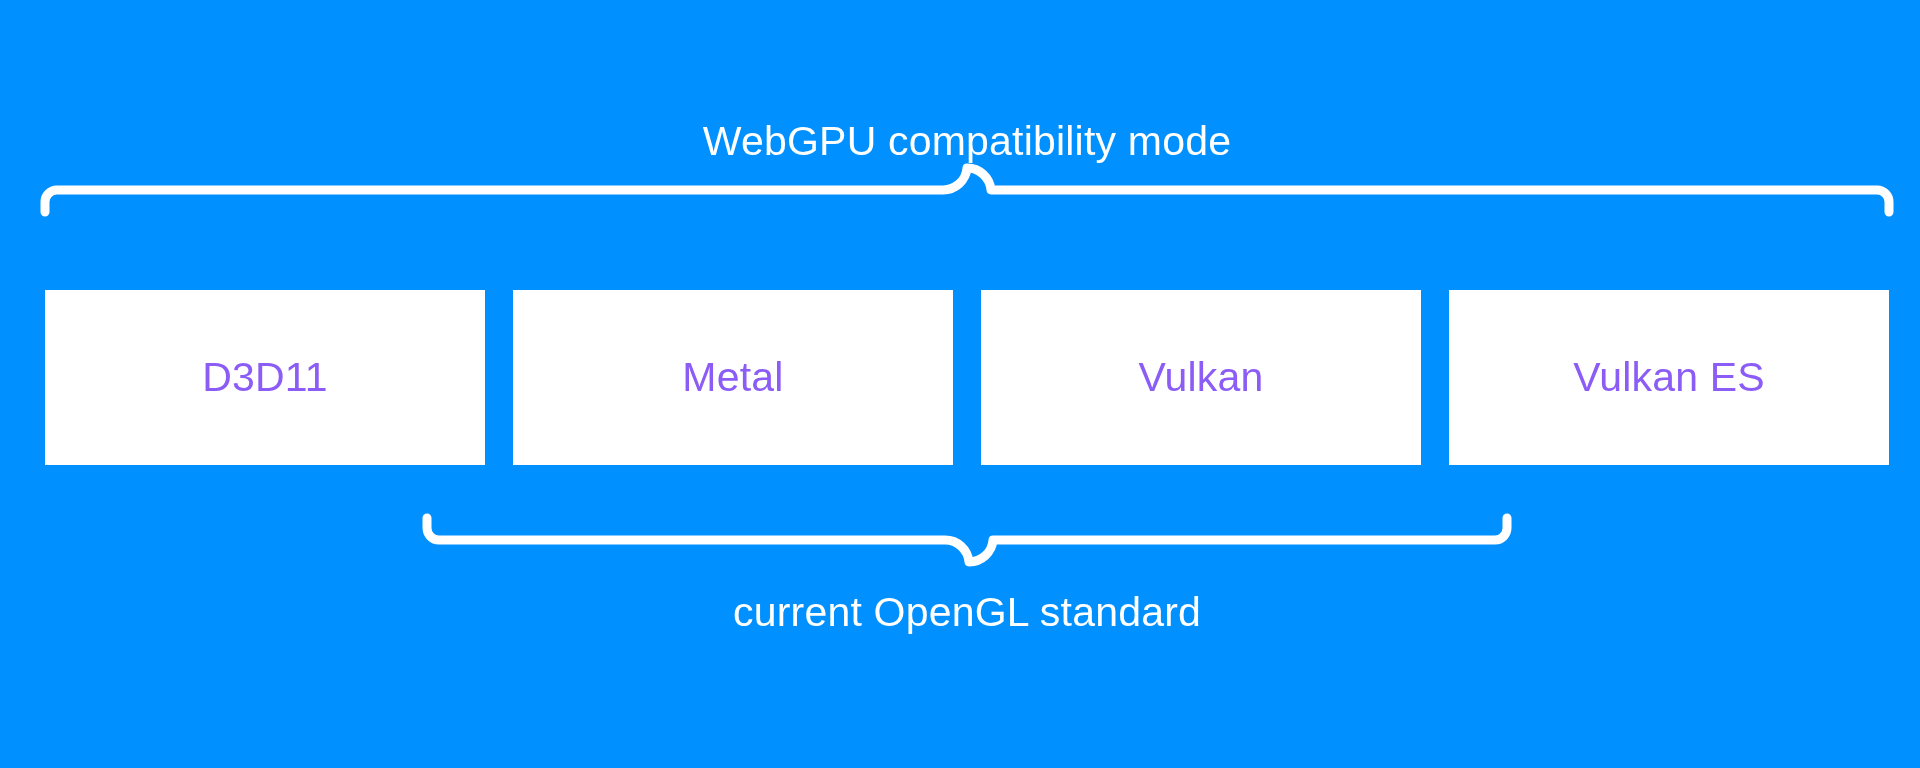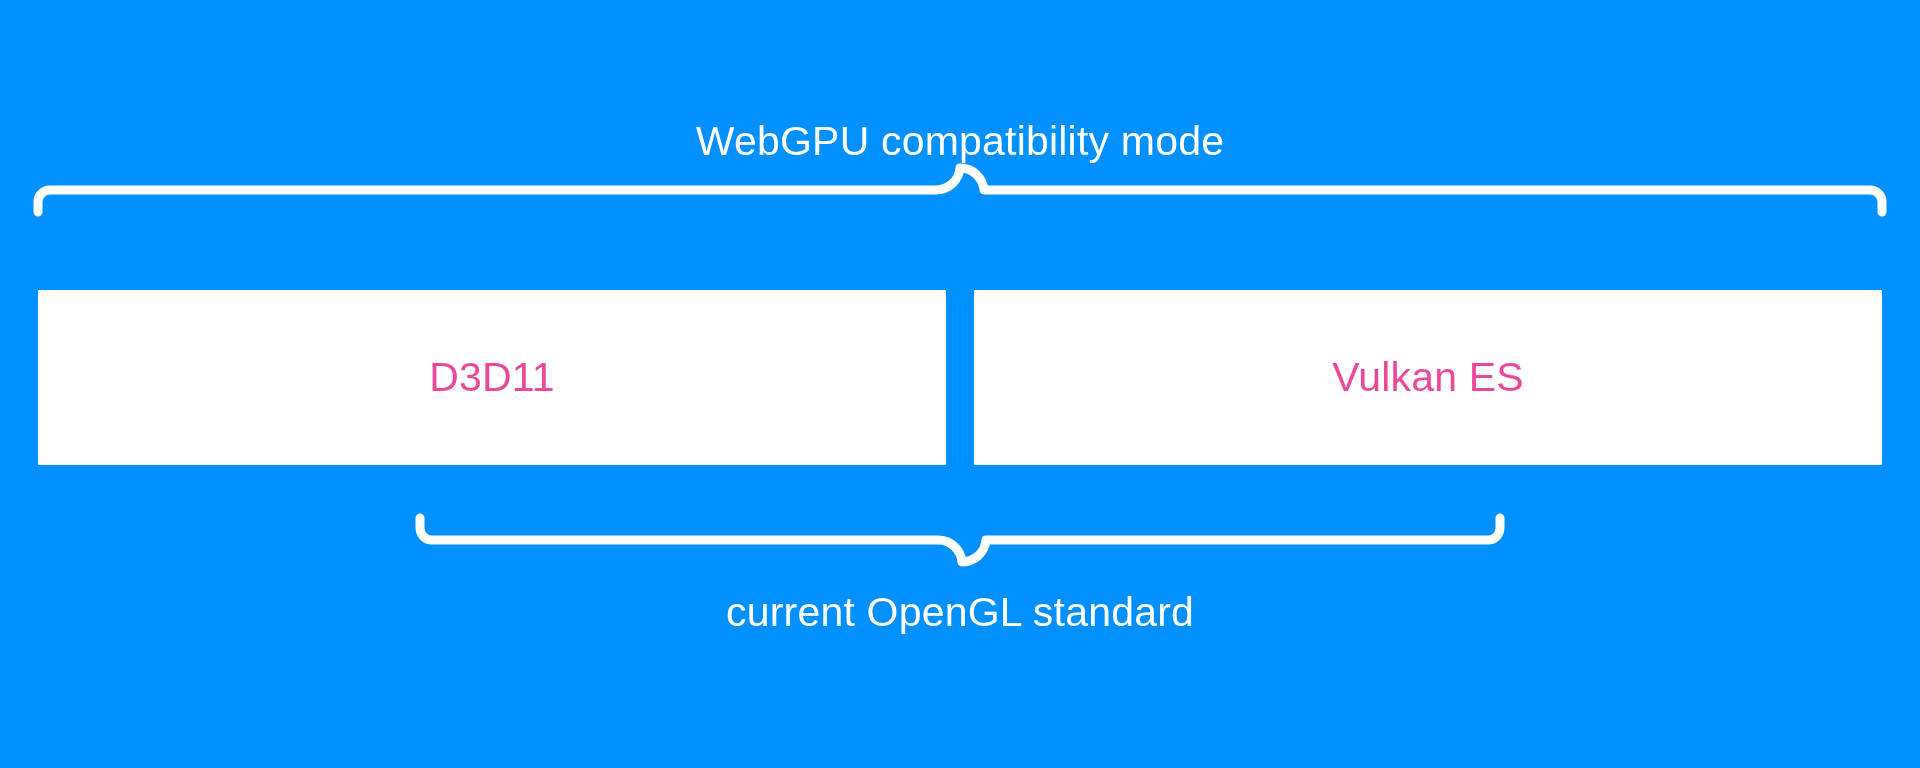--- a/index.html
+++ b/index.html
@@ -11,20 +11,21 @@
   body {
     font-family: "Liberation Sans", sans-serif;
     -webkit-font-smoothing: antialiased;
   }
   #stage {
     position: relative;
     width: 1912px;
     height: 768px;
     background: #0090ff;
     overflow: hidden;
+    margin-left: 7px;
   }
 
   
   .brace-label {
     position: absolute;
     left: 0;
     width: 1920px;
     text-align: center;
     color: #ffffff;
     font-weight: 400;
@@ -69,21 +70,21 @@
   }
   .api-box {
     flex: 1 1 0;
     background: #ffffff;
     display: flex;
     align-items: center;
     justify-content: center;
     border-radius: 0;
   }
   .api-box-label {
-    color: #ec4899;
+    color: #8b5cf6;
     font-size: 41px;
     font-weight: 400;
     letter-spacing: 0.2px;
     line-height: 1;
     white-space: nowrap;
   }
 </style>
 </head>
 <body>
 
@@ -103,21 +104,27 @@
              L 1854 54"></path>
   </svg>
 
   <div id="boxes-row">
 
     <div class="api-box">
       <span class="api-box-label">D3D11</span>
     </div>
 
 
+    <div class="api-box">
+      <span class="api-box-label">Metal</span>
+    </div>
 
+    <div class="api-box">
+      <span class="api-box-label">Vulkan</span>
+    </div>
 
     <div class="api-box">
       <span class="api-box-label">Vulkan ES</span>
     </div>
 
   </div>
 
   <svg class="brace-svg" id="bottom-brace-svg" width="1100" height="64" viewBox="0 0 1100 64">
     <path class="brace-path" d="M 10 10
              L 10 20

